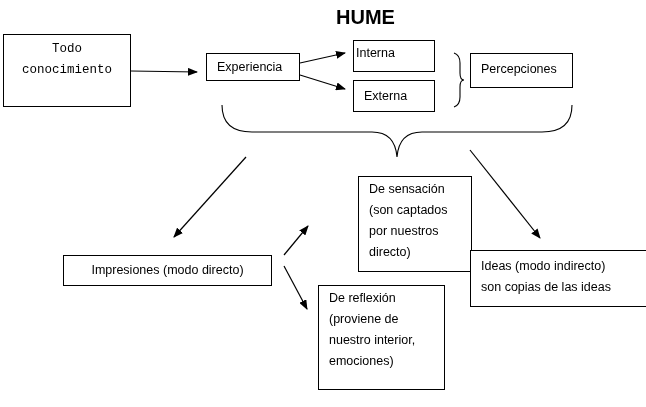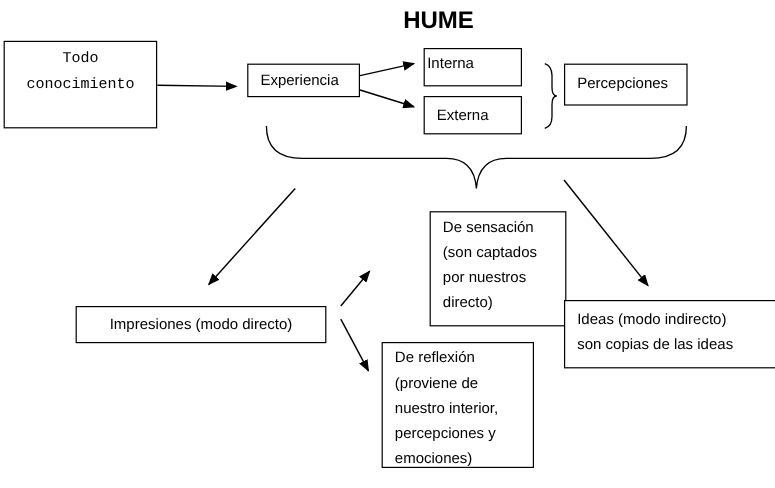--- a/index.html
+++ b/index.html
@@ -62,20 +62,19 @@
   <div>De sensación</div>
   <div>(son captados</div>
   <div>por nuestros</div>
   <div>directo)</div>
 </div>
 
 <div class="box" style="left:318px;top:285px;width:127px;height:105px;padding:2px 0 0 10px;">
   <div>De reflexión</div>
   <div>(proviene de</div>
   <div>nuestro interior,</div>
-  <div>percepciones y</div>
   <div>emociones)</div>
 </div>
 
 <div class="box" style="left:470px;top:250px;width:207px;height:57px;padding:5px 0 0 10px;">
   <div>Ideas (modo indirecto)</div>
   <div>son copias de las ideas</div>
 </div>
 
 </body></html>

